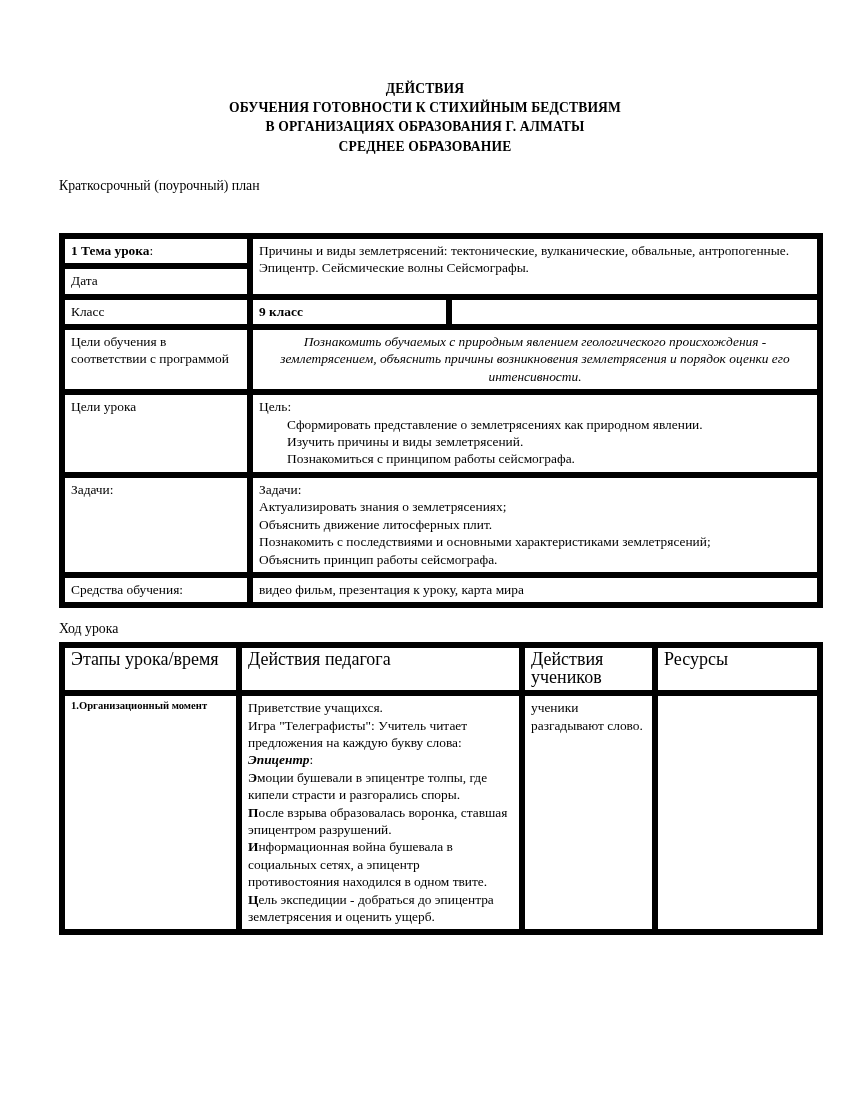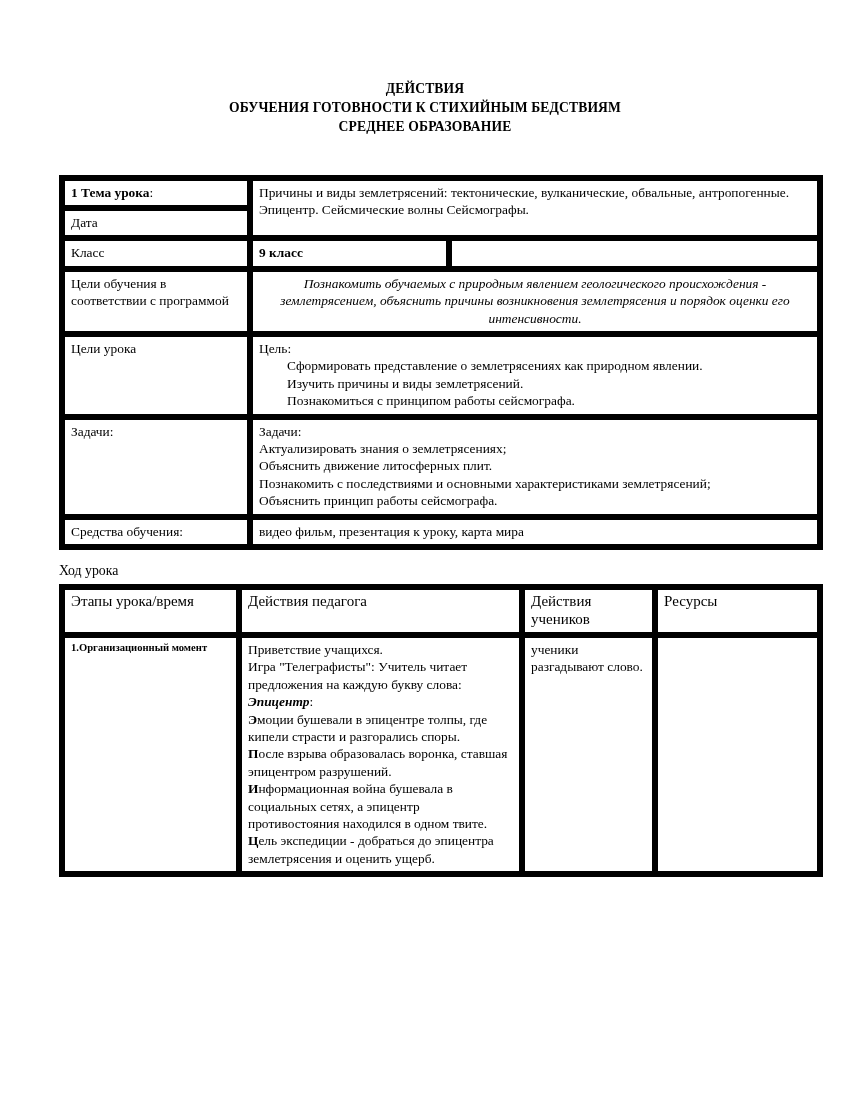--- a/index.html
+++ b/index.html
@@ -97,34 +97,36 @@
   .pad-tall-1 { padding-bottom: 18px; }
   .pad-tall-2 { padding-bottom: 14px; }
   .pad-tall-3 { padding-bottom: 16px; }
 
   .stage-cell {
     font-weight: bold;
     font-size: 10.6px;
     line-height: 14px;
     padding-top: 4px;
   }
-  .hdr-cell { font-size: 15px; }
+  .hdr-cell { font-size: 18px; }
 </style>
 </head>
 <body>
 
 <div class="page">
 
   <div class="doc-header">
     <span class="hline">ДЕЙСТВИЯ</span>
     <span class="hline">ОБУЧЕНИЯ ГОТОВНОСТИ К СТИХИЙНЫМ БЕДСТВИЯМ</span>
+    <span class="hline">В ОРГАНИЗАЦИЯХ ОБРАЗОВАНИЯ Г. АЛМАТЫ</span>
     <span class="hline">СРЕДНЕЕ ОБРАЗОВАНИЕ</span>
   </div>
 
 
+  <div class="plan-kind">Краткосрочный (поурочный) план</div>
 
   <table class="doc-table t1">
     <colgroup>
       <col style="width:188px">
       <col style="width:199px">
       <col style="width:371px">
     </colgroup>
     <tbody>
       <tr>
         <td class="cell-label">

